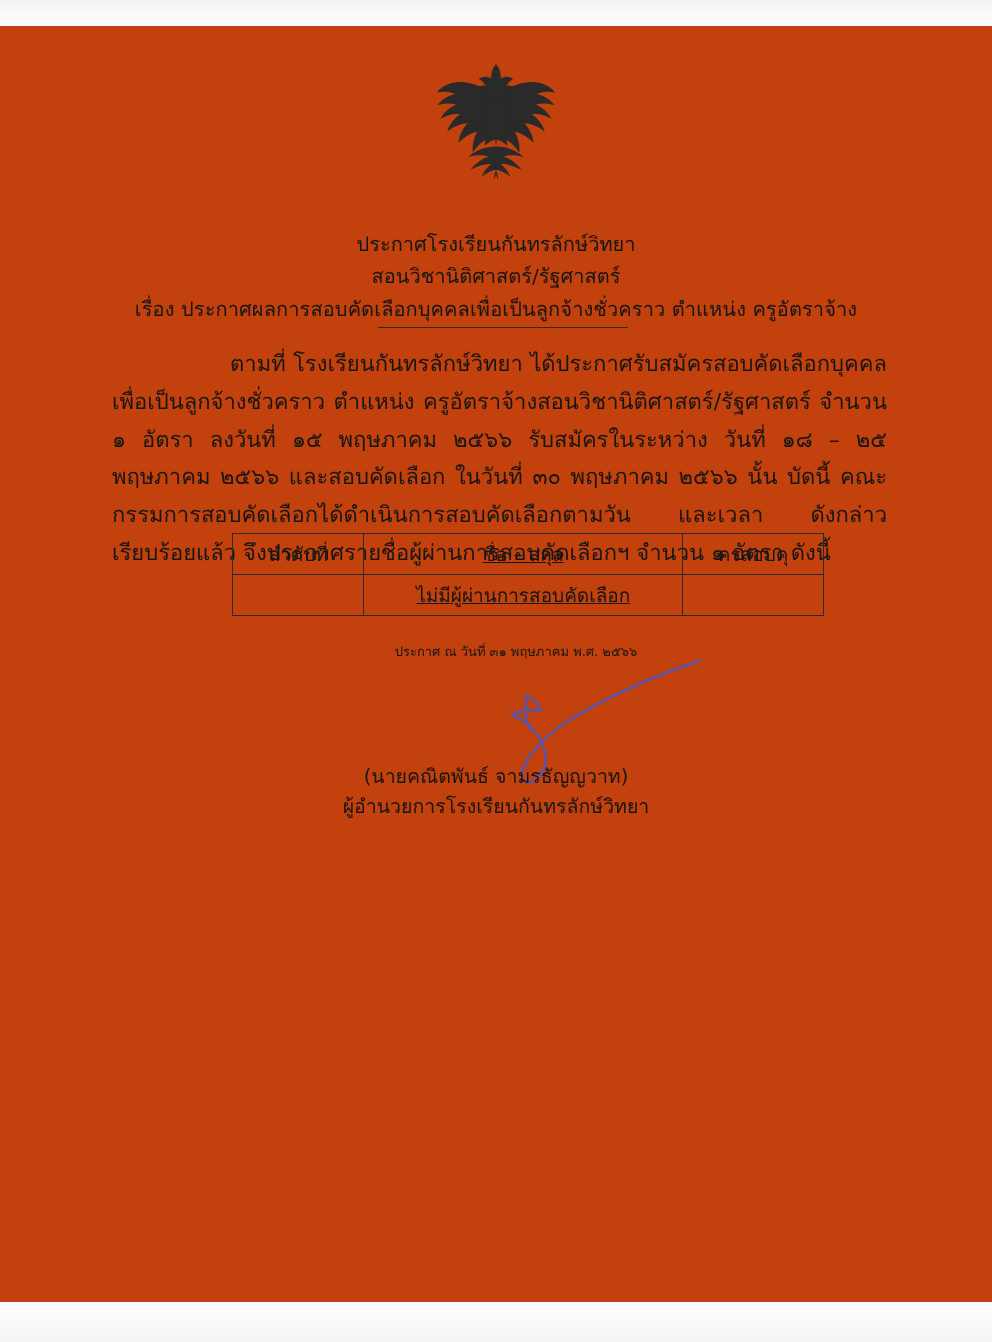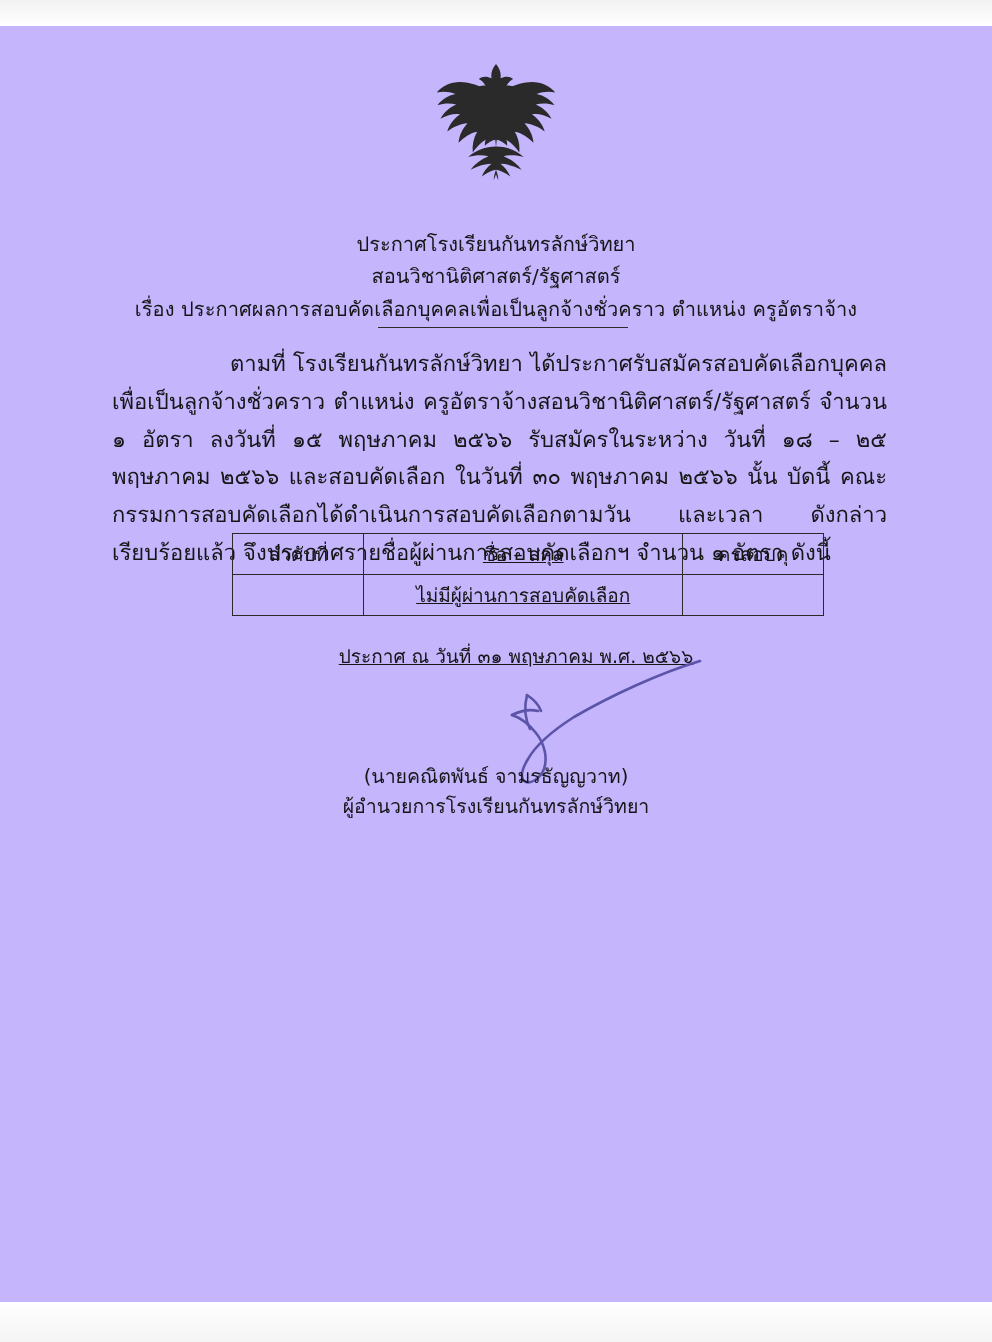--- a/index.html
+++ b/index.html
@@ -11,21 +11,21 @@
     width: 992px;
     height: 1342px;
     position: relative;
     font-family: "DejaVu Sans", sans-serif;
     color: #161616;
     overflow: hidden;
   }
   .page {
     position: absolute;
     inset: 0;
-    background: #c4b5fd;
+    background: #c2410c;
   }
 
   
   .emblem-wrap {
     position: absolute;
     top: 52px;
     left: 0;
     width: 100%;
     display: flex;
     justify-content: center;
@@ -102,24 +102,23 @@
   .result-table .col-note { width: 140px; }
   .result-table tbody td { height: 38px; }
 
   
   .announce-date {
     position: absolute;
     top: 641px;
     left: 0;
     width: 100%;
     text-align: center;
-    font-size: 19px;
+    font-size: 13px;
     padding-left: 40px;
     box-sizing: border-box;
-    text-decoration: underline;
   }
 
   
   .signature-area {
     position: absolute;
     top: 655px;
     left: 0;
     width: 100%;
     height: 130px;
     pointer-events: none;

